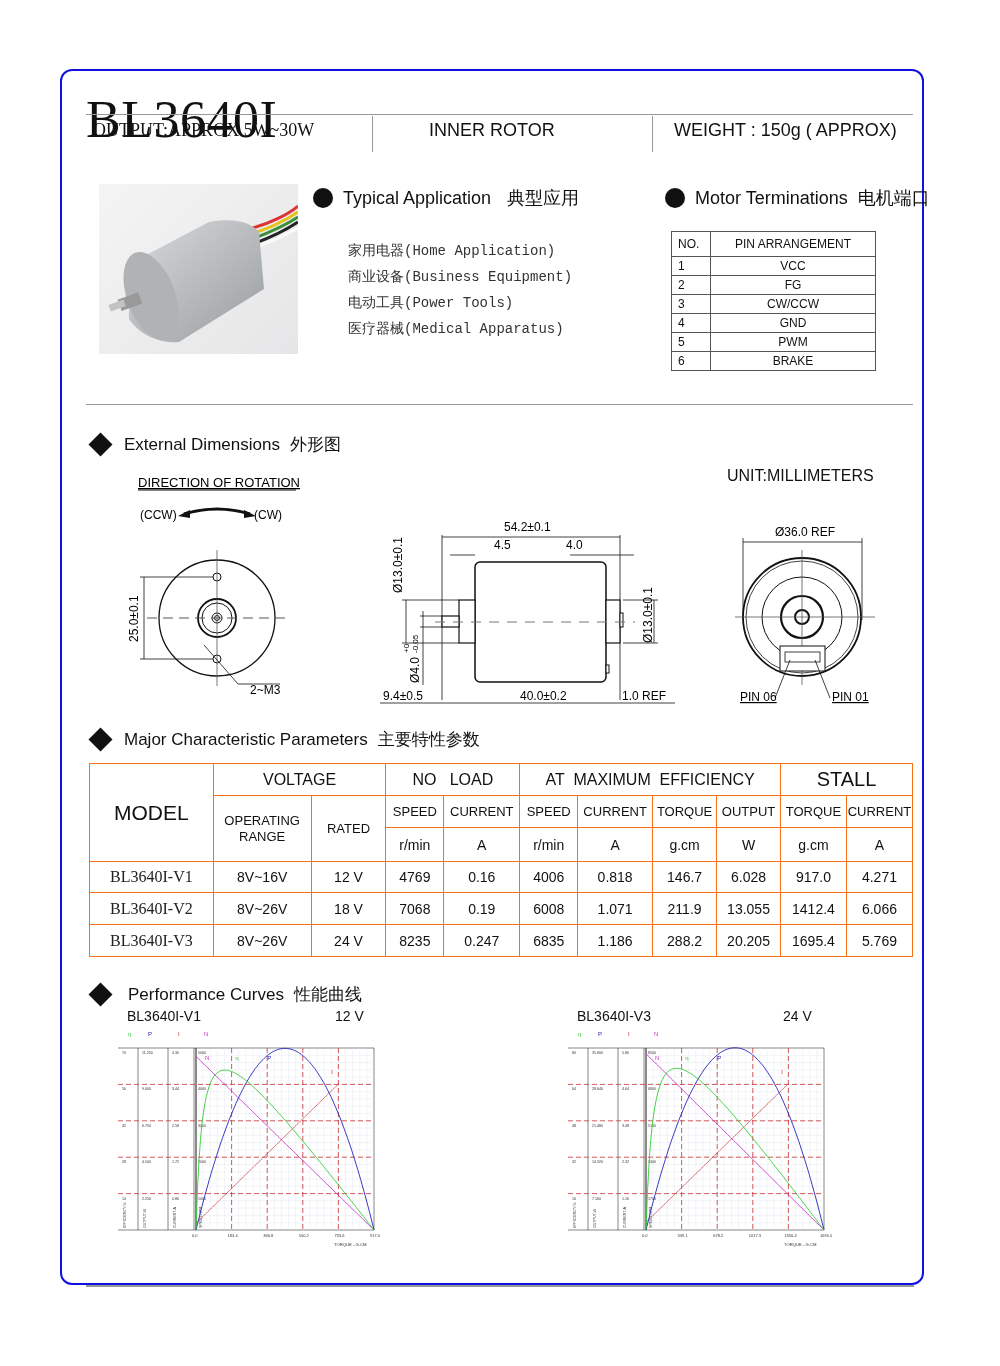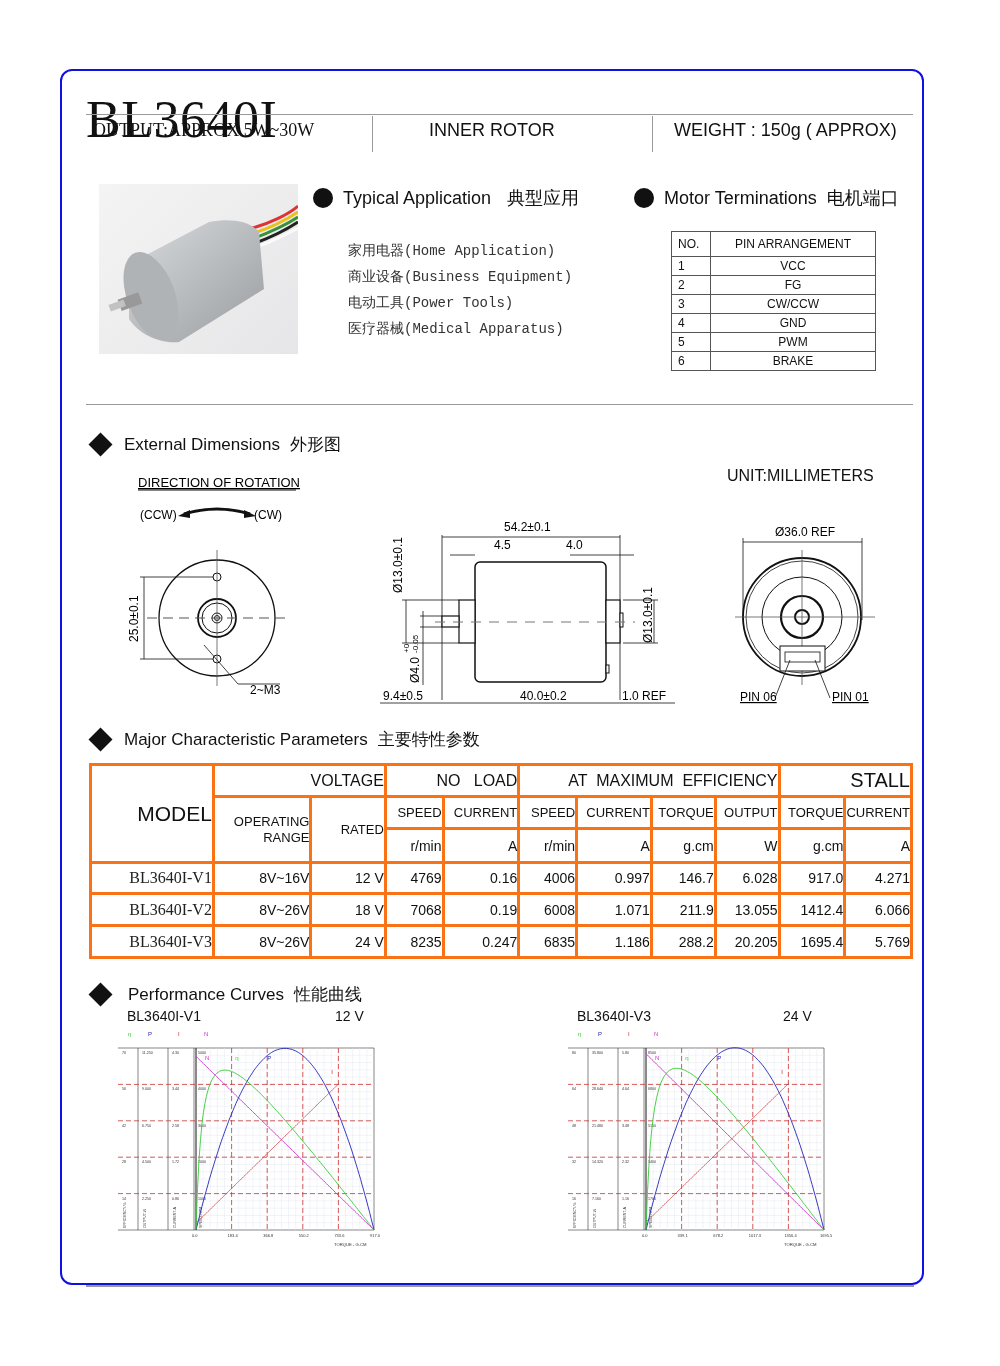--- a/index.html
+++ b/index.html
@@ -18,21 +18,21 @@
   .app-list { position:absolute; left:348px; top:238px; font-family:"Liberation Mono", monospace; font-size:14px; line-height:26px; color:#333; }
   table { border-collapse:collapse; }
   .pin-table { position:absolute; left:671px; top:231px; font-size:12px; }
   .pin-table td { border:1px solid #555; height:18px; padding:0 6px; text-align:center; }
   .pin-table td.no { text-align:left; width:26px; }
   .pin-table td.arr { width:152px; }
   .drawing { position:absolute; }
   .drawing text { font-family:"Liberation Sans", sans-serif; }
   .unit { position:absolute; left:727px; top:467px; font-size:16px; }
   .param-table { position:absolute; left:89px; top:763px; width:824px; font-size:14px; }
-  .param-table td { border:3px solid #f97316; text-align:right; padding:0; }
+  .param-table td { border:1px solid #f97316; text-align:center; padding:0; }
   .param-table .model-cell { font-family:"Liberation Serif", serif; font-size:16px; color:#222; }
   .curve-title { position:absolute; font-size:14px; }
 </style>
 </head>
 <body>
 
 <div class="frame"></div>
 <div class="bottom-rule"></div>
 
 <div class="title">BL3640I</div>
@@ -69,21 +69,21 @@
   <span style="font-size:18px;">Typical  Application</span>
   <span class="cn" style="font-size:18px;margin-left:6px;">典型应用</span>
 </div>
 <div class="app-list">
   <div>家用电器(Home Application)</div>
   <div>商业设备(Business Equipment)</div>
   <div>电动工具(Power Tools)</div>
   <div>医疗器械(Medical Apparatus)</div>
 </div>
 
-<div class="section-h" style="left:634px;top:186px;">
+<div class="section-h" style="left:665px;top:186px;">
   <span class="bullet-circle"></span>
   <span style="font-size:18px;">Motor Terminations</span>
   <span class="cn" style="font-size:18px;">电机端口</span>
 </div>
 <table class="pin-table">
   <tbody>
       <tr>
     <td class="no" style="height:24px;">NO.</td>
     <td class="arr">PIN  ARRANGEMENT</td>
   </tr>
@@ -255,21 +255,21 @@
     <td>g.cm</td>
     <td>A</td>
   </tr>
   <tr style="height:31px;">
     <td class="model-cell">BL3640I-V1</td>
     <td>8V~16V</td>
     <td>12 V</td>
     <td>4769</td>
     <td>0.16</td>
     <td>4006</td>
-    <td>0.997</td>
+    <td>0.818</td>
     <td>146.7</td>
     <td>6.028</td>
     <td>917.0</td>
     <td>4.271</td>
   </tr>
   <tr style="height:32px;">
     <td class="model-cell">BL3640I-V2</td>
     <td>8V~26V</td>
     <td>18 V</td>
     <td>7068</td>

